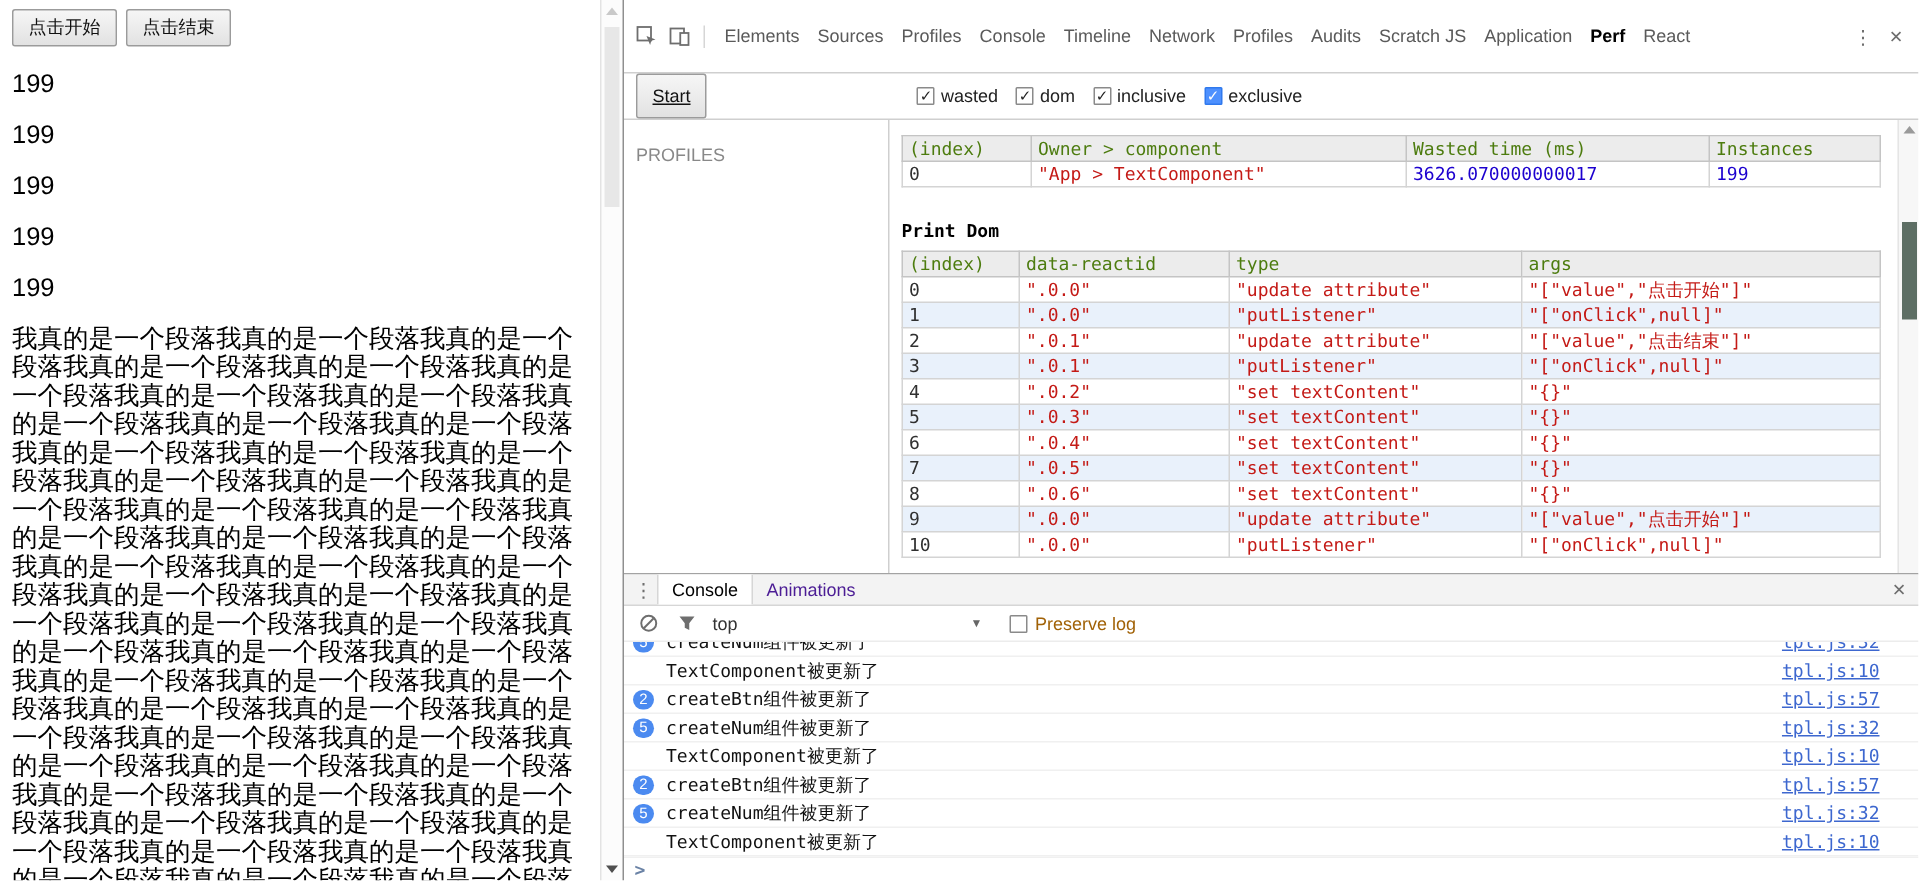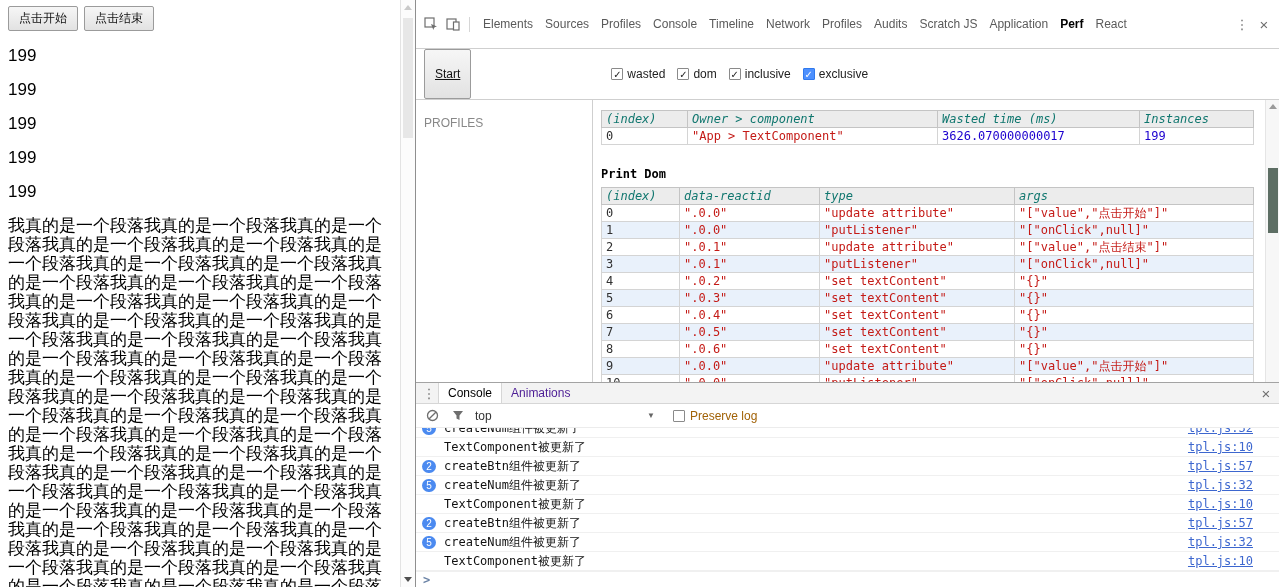--- a/index.html
+++ b/index.html
@@ -37,21 +37,21 @@
              color:#6e6e6e; cursor:default; }
   .vsep { width:1px; height:15px; background:#d6d6d6; margin:0 3px; }
   .dt-tabs { display:flex; align-items:center; flex:1; overflow:hidden; }
   .dt-tab { padding:13px 6px; line-height:22px; font-size:12px; color:#5a5a5a; white-space:nowrap; cursor:default; }
   .dt-tab.active { color:#000; font-weight:bold; }
   .dots-glyph { font-size:13px; color:#6e6e6e; }
   .close-glyph { font-size:15px; color:#6e6e6e; }
 
   .dt-toolbar { flex:0 0 24px; display:flex; align-items:center; border-bottom:1px solid #cfcfcf;
                 padding:0 8px; }
-  button.start { padding:17px 10px;text-decoration:underline; }
+  button.start { padding:7px 10px;text-decoration:underline; }
   .dt-checkboxes { display:flex; align-items:center; gap:12px; margin-left:140px; color:#222; }
   .cb-label { display:inline-flex; align-items:center; gap:4px; cursor:default; }
   .cb { width:12px; height:12px; border:1px solid #8a8a8a; border-radius:1px; background:#fff;
         display:inline-flex; align-items:center; justify-content:center;
         font-size:10px; line-height:11px; color:#222; }
   .cb.focused { background:#4d90fe; border-color:#3079ed; color:#fff; }
 
   .dt-body { flex:1 1 auto; min-height:0; display:flex; position:relative; }
   .dt-sidebar { width:177px; border-right:1px solid #cfcfcf; padding:16px 0 0 8px;
                 color:#888; font-size:12px; }
@@ -59,21 +59,21 @@
                 font-family:"DejaVu Sans Mono", monospace; font-size:12px; color:#000; }
   .dt-heading { font-weight:bold; margin:8px 0 6px; }
   .dt-heading.second { margin-top:22px; }
   .total-line { margin-top:10px; }
 
   table.console-table { border-collapse:collapse; table-layout:fixed; width:652px;
                         border:1px solid #bfbfbf; }
   .console-table th, .console-table td { border:1px solid #d4d4d4; padding:1px 4px;
         font-weight:normal; text-align:left; font-size:12px; line-height:14px;
         white-space:nowrap; overflow:hidden; height:17px; }
-  .console-table th { background:var(--header-gray,#ececec); border-color:#c4c4c4; color:#0f766e;font-style:italic; }
+  .console-table th { background:var(--header-gray,#ececec); border-color:#c4c4c4; color:#4d7c0f; }
   .console-table tbody tr:nth-child(even) { background:var(--row-alt-blue,#e9f1fb); }
   .cell-index { color:#303030; }
   .cell-string { color:var(--string-red,#c41a16); }
   .cell-number { color:var(--number-blue,#1c00cf); }
   .tbl-wasted th:nth-child(1){width:86px}  .tbl-wasted th:nth-child(2){width:250px}
   .tbl-wasted th:nth-child(3){width:202px} .tbl-wasted th:nth-child(4){width:114px}
   .tbl-dom th:nth-child(1){width:78px}  .tbl-dom th:nth-child(2){width:140px}
   .tbl-dom th:nth-child(3){width:195px} .tbl-dom th:nth-child(4){width:239px}
 
   .dt-scrollbar { position:absolute; right:0; top:0; bottom:0; width:14px;

